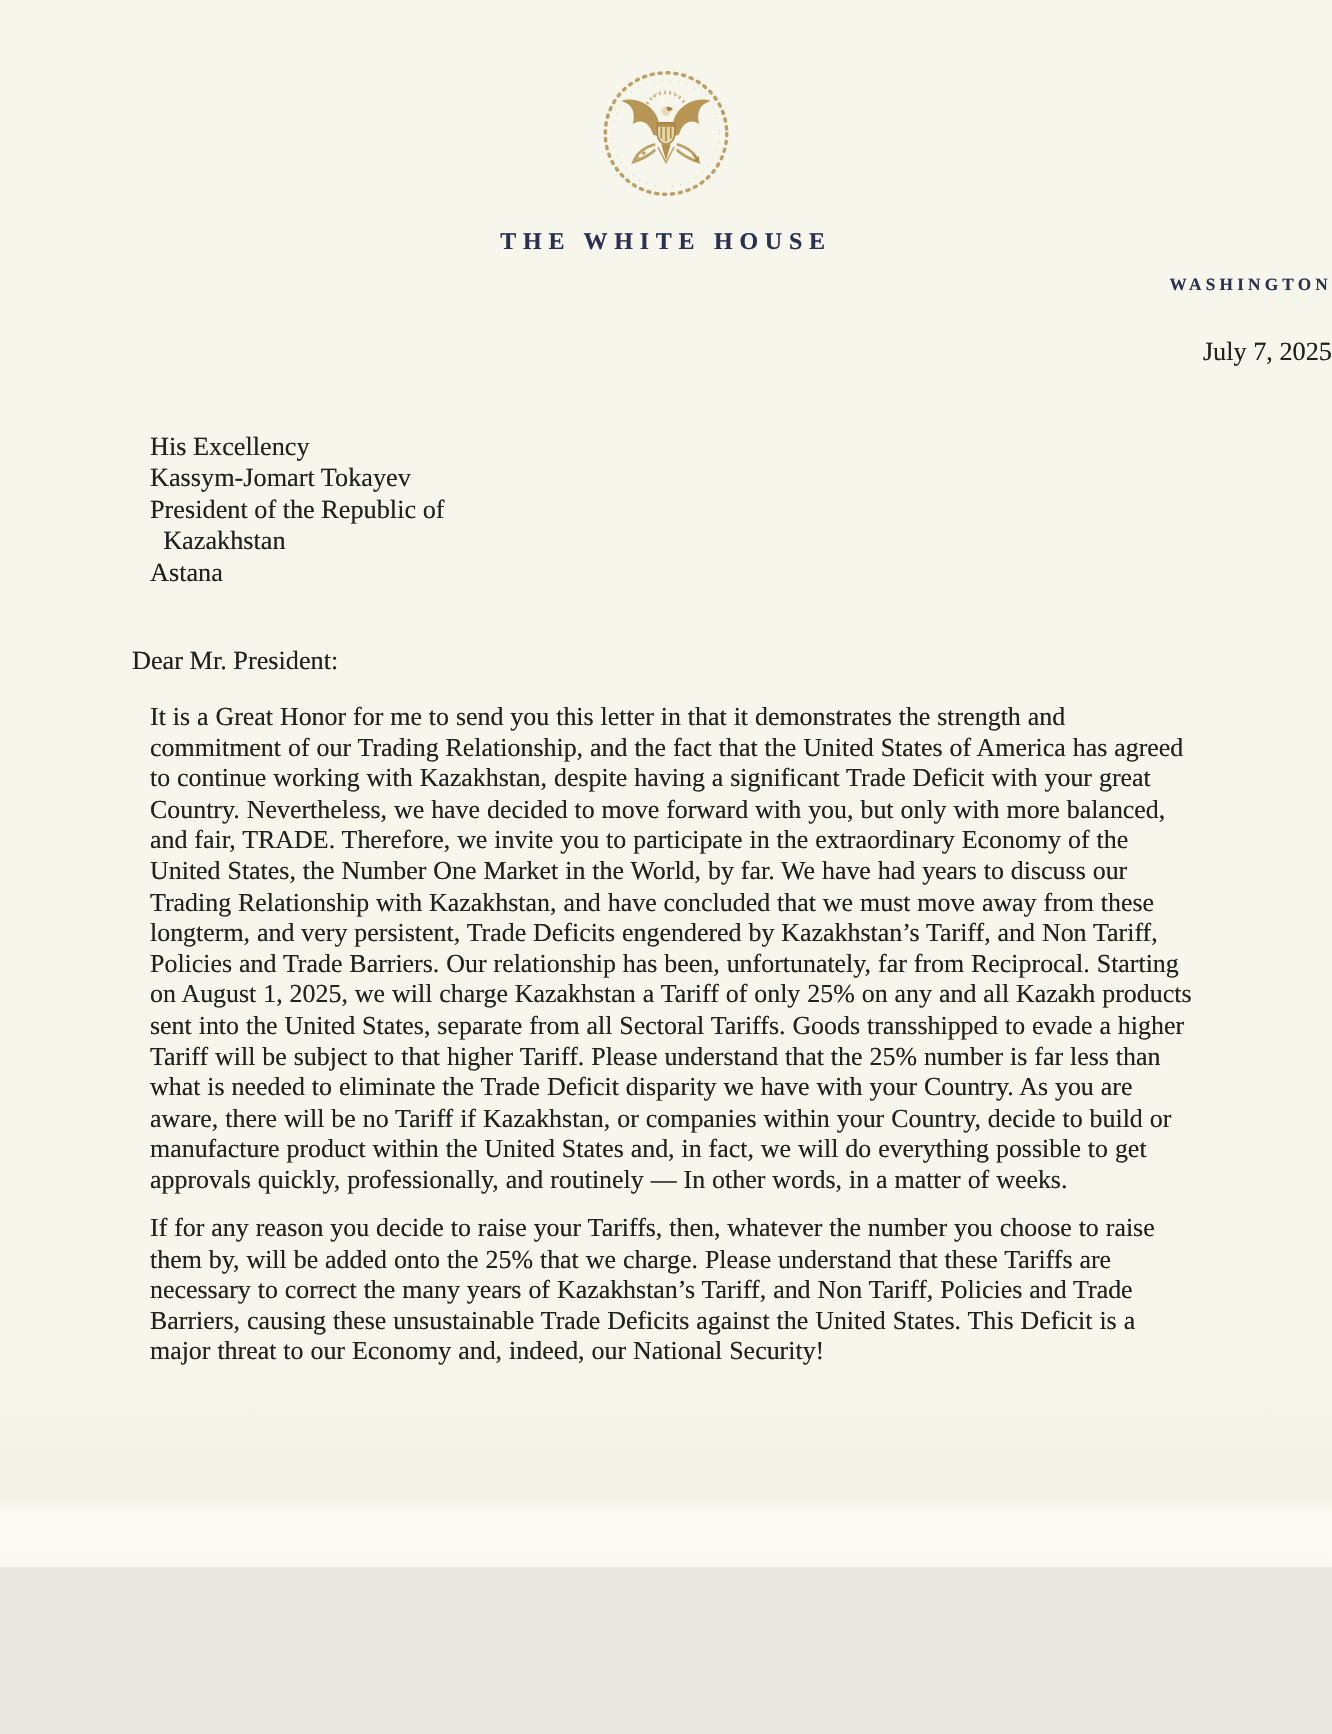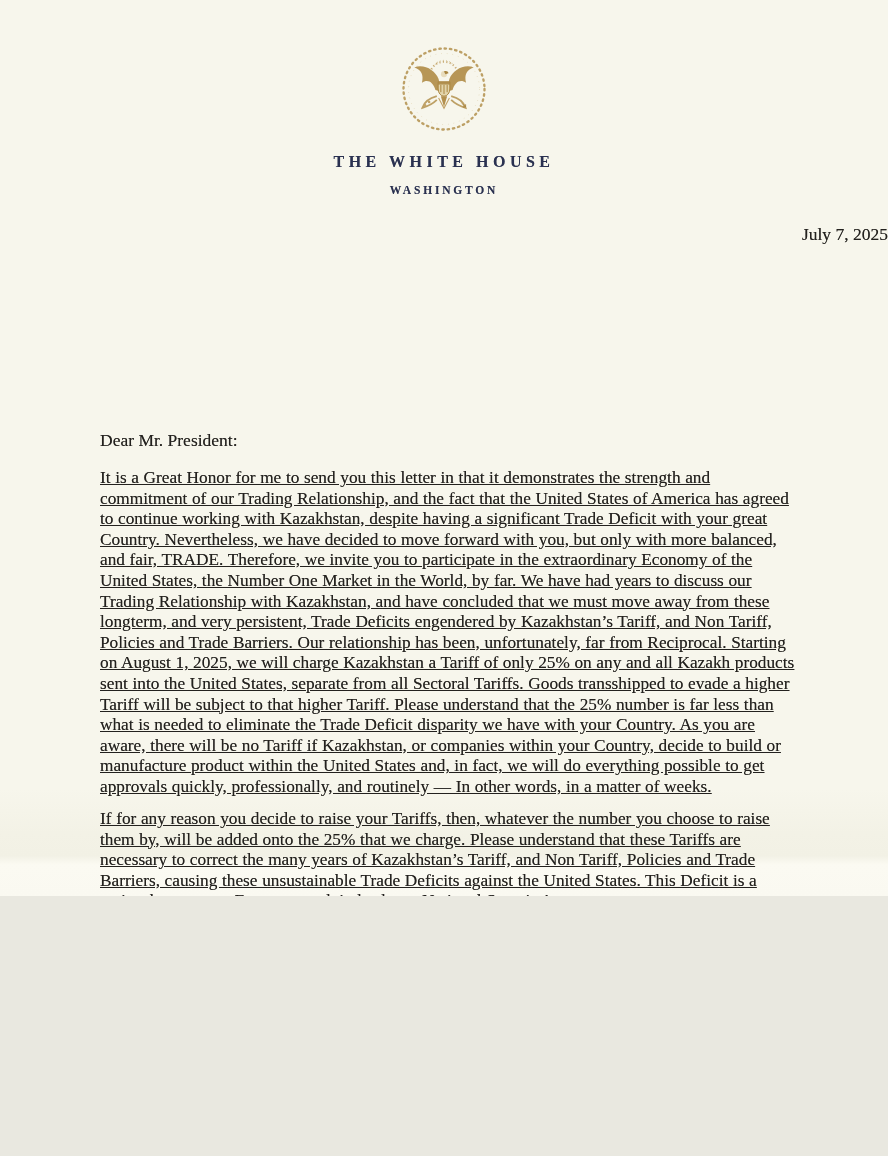--- a/index.html
+++ b/index.html
@@ -3,21 +3,21 @@
 <meta charset="utf-8">
 <style>
   html, body {
     margin: 0;
     padding: 0;
     background: #e9e8e0;
   }
   .page {
     position: relative;
     width: 888px;
-    height: 896px;
+    height: 1045px;
     margin: 0 auto;
     overflow: hidden;
     background:
       linear-gradient(180deg,
         #f7f6ec 0%,
         #f7f6ec 88%,
         #f3f2e6 93%,
         #f2f1e5 95.5%,
         #fbfaf2 96.5%,
         #faf9f1 100%);
@@ -44,21 +44,21 @@
     font-weight: bold;
     letter-spacing: 4.5px;
     color: #2a3150;
     text-shadow: 0 0 0.4px rgba(42,49,80,0.5);
   }
   .org-sub {
     position: absolute;
     top: 184px;
     left: 0;
     width: 100%;
-    text-align: center;
+    text-align: right;
     font-size: 11.5px;
     font-weight: bold;
     letter-spacing: 2.8px;
     color: #2a3150;
     text-shadow: 0 0 0.4px rgba(42,49,80,0.5);
   }
 
   
   .date {
     position: absolute;
@@ -74,32 +74,31 @@
     left: 100px;
     font-size: 17.5px;
     line-height: 21px;
   }
   .recipient .addr-line {
     white-space: pre-wrap;
   }
   .salutation {
     position: absolute;
     top: 430px;
-    left: 100px;
+    left: 88px;
     font-size: 17.5px;
   }
   .body-copy {
     position: absolute;
     left: 100px;
     width: 699px;
     font-size: 17.3px;
     line-height: 20.6px;
     text-align: left;
     word-spacing: 0.3px;
-    text-decoration: underline;
   }
   .para-1 { top: 468px; }
   .para-2 { top: 809px; }
 
   .scan-text {
     color: #23211e;
     text-shadow: 0 0 0.35px rgba(35,33,30,0.55);
   }
 </style>
 </head>
@@ -139,19 +138,26 @@
       <path d="M58,58 C66,60 72,65 74,71 C68,69 62,66 58,62" fill="none" stroke="#b3904e" stroke-width="2" opacity="0.85"></path>
       <path d="M70,66 l4,4 M71,70 l3,0 0,-3" fill="none" stroke="#a9853f" stroke-width="1"></path>
     </svg>
   </div>
 
   <div class="org-title">THE WHITE HOUSE</div>
   <div class="org-sub">WASHINGTON</div>
 
   <div class="date scan-text">July 7, 2025</div>
 
+  <div class="recipient scan-text">
+    <div class="addr-line">His Excellency</div>
+    <div class="addr-line">Kassym-Jomart Tokayev</div>
+    <div class="addr-line">President of the Republic of</div>
+    <div class="addr-line">  Kazakhstan</div>
+    <div class="addr-line">Astana</div>
+  </div>
 
   <div class="salutation scan-text">Dear Mr. President:</div>
 
   <div class="body-copy para-1 scan-text">It is a Great Honor for me to send you this letter in that it demonstrates the strength and commitment of our Trading Relationship, and the fact that the United States of America has agreed to continue working with Kazakhstan, despite having a significant Trade Deficit with your great Country. Nevertheless, we have decided to move forward with you, but only with more balanced, and fair, TRADE. Therefore, we invite you to participate in the extraordinary Economy of the United States, the Number One Market in the World, by far. We have had years to discuss our Trading Relationship with Kazakhstan, and have concluded that we must move away from these longterm, and very persistent, Trade Deficits engendered by Kazakhstan’s Tariff, and Non Tariff, Policies and Trade Barriers. Our relationship has been, unfortunately, far from Reciprocal. Starting on August 1, 2025, we will charge Kazakhstan a Tariff of only 25% on any and all Kazakh products sent into the United States, separate from all Sectoral Tariffs. Goods transshipped to evade a higher Tariff will be subject to that higher Tariff. Please understand that the 25% number is far less than what is needed to eliminate the Trade Deficit disparity we have with your Country. As you are aware, there will be no Tariff if Kazakhstan, or companies within your Country, decide to build or manufacture product within the United States and, in fact, we will do everything possible to get approvals quickly, professionally, and routinely — In other words, in a matter of weeks.</div>
   <div class="body-copy para-2 scan-text">If for any reason you decide to raise your Tariffs, then, whatever the number you choose to raise them by, will be added onto the 25% that we charge. Please understand that these Tariffs are necessary to correct the many years of Kazakhstan’s Tariff, and Non Tariff, Policies and Trade Barriers, causing these unsustainable Trade Deficits against the United States. This Deficit is a major threat to our Economy and, indeed, our National Security!</div>
 
 </div>
 
 </body></html>

